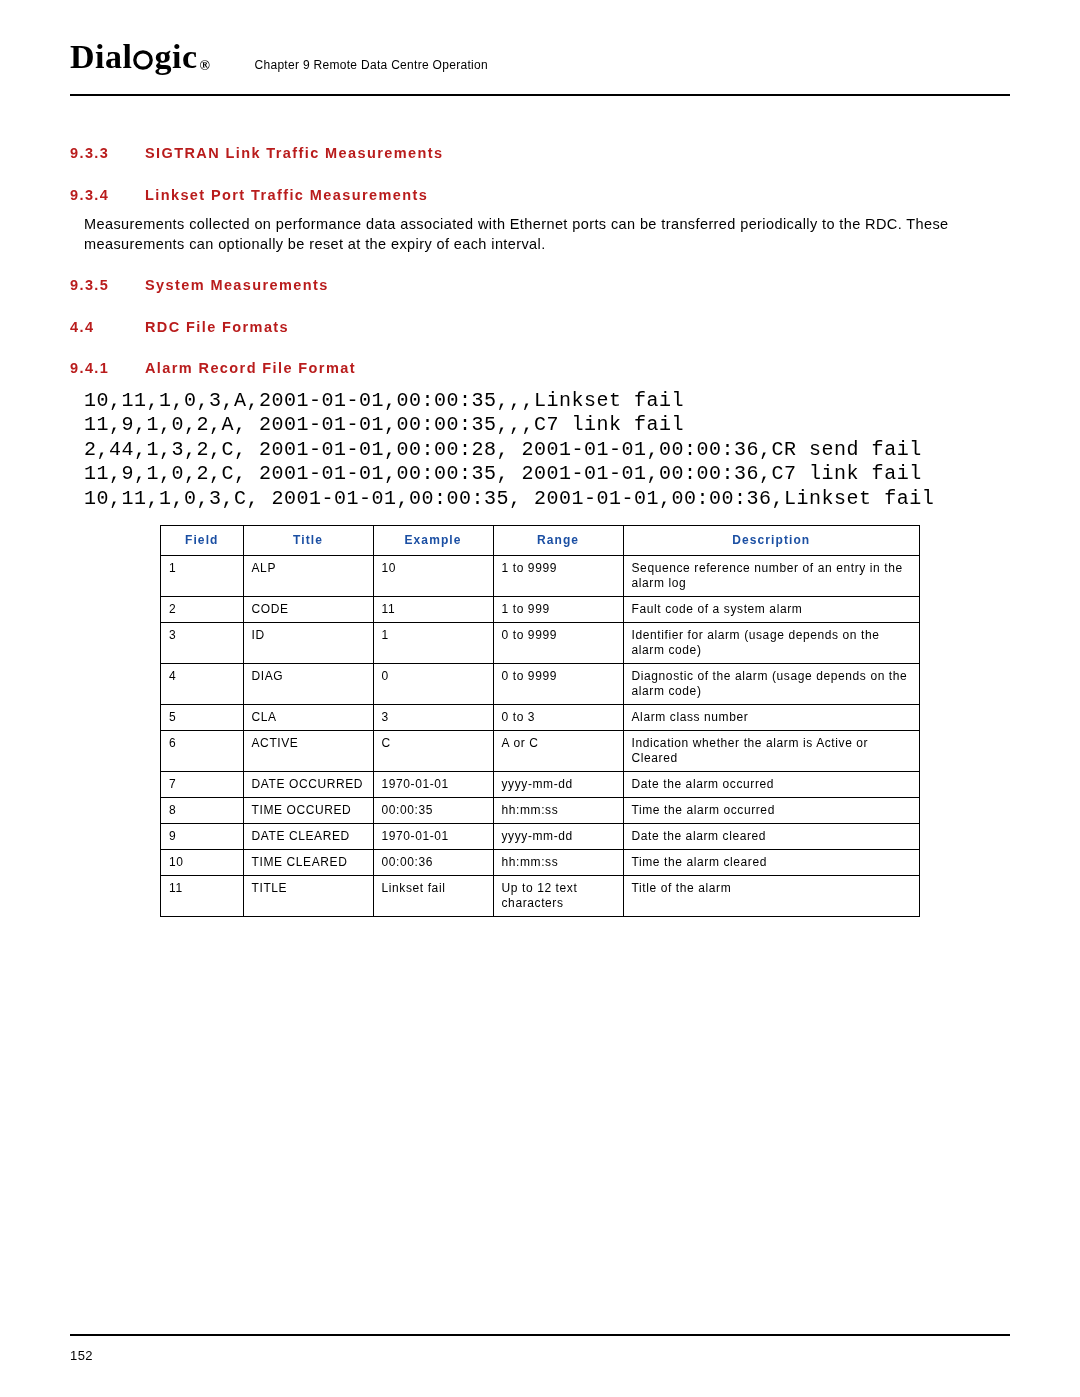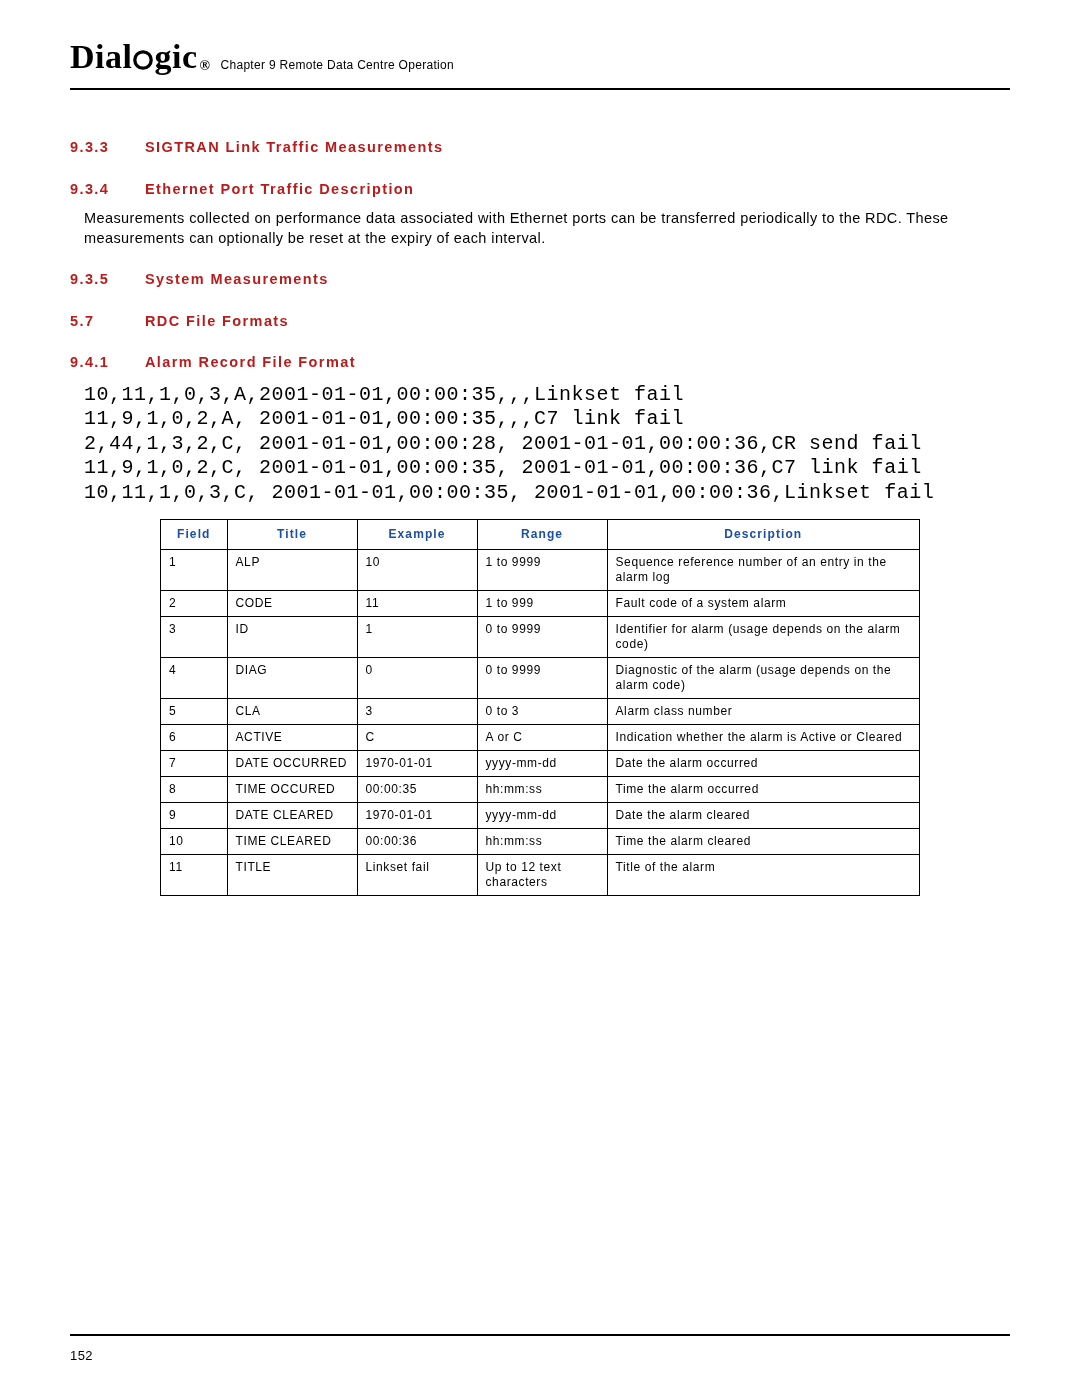--- a/index.html
+++ b/index.html
@@ -13,23 +13,23 @@
   .page {
     position: relative;
     width: 1080px;
     height: 1397px;
     box-sizing: border-box;
     padding: 38px 70px 20px 70px;
   }
   .header-row {
     display: flex;
     align-items: flex-end;
-    gap: 12px;
+    gap: 46px;
     border-bottom: 2px solid #000;
-    padding-bottom: 12px;
+    padding-bottom: 18px;
     margin-bottom: 48px;
     text-align: center;
   }
   .logo {
     display: flex;
     align-items: baseline;
     font-family: Georgia, 'Times New Roman', serif;
     font-weight: 700;
     font-size: 34px;
     letter-spacing: 0.5px;
@@ -93,21 +93,21 @@
     border: 1px solid #000;
     padding: 5px 8px;
     text-align: left;
     vertical-align: top;
     line-height: 1.25;
   }
   table.alarm th {
     color: #1b4fa3;
     font-weight: 700;
     text-align: center;
-    padding: 7px 16px;
+    padding: 7px 24px;
     letter-spacing: 1.1px;
     font-size: 12px;
   }
   table.alarm col.c1 { width: 54px; }
   table.alarm col.c2 { width: 130px; }
   table.alarm col.c3 { width: 120px; }
   table.alarm col.c4 { width: 130px; }
   table.alarm col.c5 { width: auto; }
 
   .footer {
@@ -142,31 +142,31 @@
 
   <div class="content">
 
     <div class="sec-head">
       <span class="num">9.3.3</span>
       <span>SIGTRAN Link Traffic Measurements</span>
     </div>
 
     <div class="sec-head">
       <span class="num">9.3.4</span>
-      <span>Ethernet Port Traffic Description</span>
+      <span>Linkset Port Traffic Measurements</span>
     </div>
     <p class="para">Measurements collected on performance data associated with Ethernet ports can be transferred periodically to the RDC. These measurements can optionally be reset at the expiry of each interval.</p>
 
     <div class="sec-head">
       <span class="num">9.3.5</span>
       <span>System Measurements</span>
     </div>
 
     <div class="sec-head">
-      <span class="num">5.7</span>
+      <span class="num">4.4</span>
       <span>RDC File Formats</span>
     </div>
 
     <div class="sec-head">
       <span class="num">9.4.1</span>
       <span>Alarm Record File Format</span>
     </div>
     <pre class="code">10,11,1,0,3,A,2001-01-01,00:00:35,,,Linkset fail
 11,9,1,0,2,A, 2001-01-01,00:00:35,,,C7 link fail
 2,44,1,3,2,C, 2001-01-01,00:00:28, 2001-01-01,00:00:36,CR send fail

